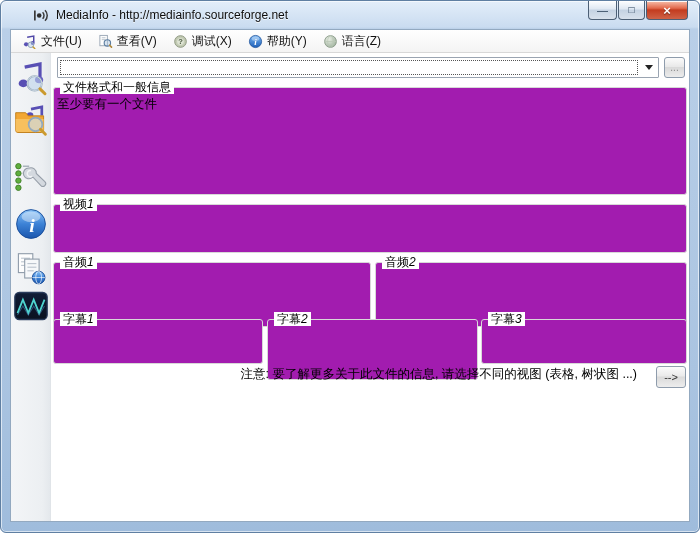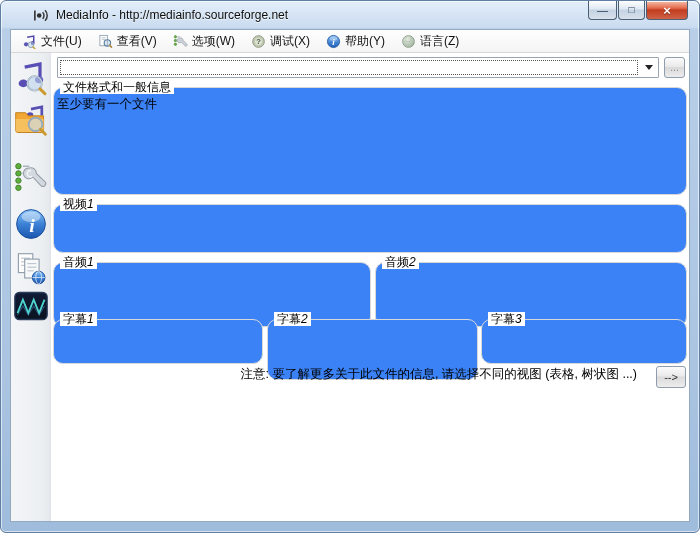--- a/index.html
+++ b/index.html
@@ -73,21 +73,21 @@
   .combo-value { position:absolute; left:5px; top:3px; font-size:11px; color:#000; }
   .combo-arrow { position:absolute; top:0; bottom:0; right:0; width:18px; display:flex; align-items:center; justify-content:center; }
   .combo-arrow .tri { width:0; height:0; border-left:4px solid transparent; border-right:4px solid transparent; border-top:5px solid #222; }
   .browse-btn {
     width:21px; height:21px; margin-left:5px; border:1px solid #8e9cac; border-radius:3px;
     background: linear-gradient(180deg,#fbfbfb,#e9e9e9 45%,#d9d9d9 50%,#ececec);
     color:#8a8a8a; font-size:10px; display:flex; align-items:center; justify-content:center; cursor:default;
   }
 
   
-  .gbox { position:absolute; border:1px solid #d8d8d8; border-radius:10px; background:#3b82f6; }
+  .gbox { position:absolute; border:1px solid #d8d8d8; border-radius:3px; background:#a21caf; }
   .gbox-label { position:absolute; top:-8px; left:6px; background:#fff; padding:0 3px; font-size:12px; color:#000; white-space:nowrap; line-height:14px; }
   .gbox-label .idx { font-style: italic; }
   .gbox-msg { position:absolute; left:3px; top:8px; font-size:12.5px; color:#000; }
 
   .g-general { left:2px; right:2px; top:34px; height:108px; }
   .g-video1  { left:2px; right:2px; top:151px; height:49px; }
   .g-audio1  { left:2px; width:318px; top:209px; height:65px; }
   .g-audio2  { left:324px; right:2px; top:209px; height:65px; }
   .g-text1   { left:2px;  width:210px; top:266px; height:45px; }
   .g-text2   { left:216px; width:211px; top:266px; height:61px; }
@@ -148,30 +148,20 @@
           <rect x="2" y="1.5" width="8" height="11" fill="#fdfdfd" stroke="#9aa7b5" stroke-width="1"></rect>
           <line x1="4" y1="4" x2="8" y2="4" stroke="#b9c2cc" stroke-width="1"></line>
           <line x1="4" y1="6" x2="8" y2="6" stroke="#b9c2cc" stroke-width="1"></line>
           <circle cx="10" cy="9.5" r="3.4" fill="rgba(165,195,225,.4)" stroke="#5b7da0" stroke-width="1.2"></circle>
           <line x1="12.4" y1="12" x2="14.4" y2="14" stroke="#b08a3e" stroke-width="1.8" stroke-linecap="round"></line>
         </svg>
         <span>查看(V)</span>
       </div>
       <div class="menu-item">
         <svg viewBox="0 0 16 16">
-          <circle cx="2.6" cy="3" r="1.3" fill="#5fae3e" stroke="#3f7d27" stroke-width=".5"></circle>
-          <circle cx="2.6" cy="7" r="1.3" fill="#5fae3e" stroke="#3f7d27" stroke-width=".5"></circle>
-          <circle cx="2.6" cy="11" r="1.3" fill="#5fae3e" stroke="#3f7d27" stroke-width=".5"></circle>
-          <line x1="4.6" y1="3" x2="7.5" y2="3" stroke="#aab3bc" stroke-width="1"></line>
-          <path d="M7.2 4.2 a2.6 2.6 0 1 0 1.6 4.4 l4 4 a1.3 1.3 0 0 0 1.9-1.9 l-4-4 a2.6 2.6 0 0 0-3.5-2.5z" fill="#ccd2d9" stroke="#969ea8" stroke-width=".7"></path>
-        </svg>
-        <span>选项(W)</span>
-      </div>
-      <div class="menu-item">
-        <svg viewBox="0 0 16 16">
           <circle cx="8" cy="8" r="6.2" fill="#c3cbb4" stroke="#89937c" stroke-width="1"></circle>
           <circle cx="8" cy="8" r="3.6" fill="#dde3d3"></circle>
           <text x="8" y="11" text-anchor="middle" font-size="8" fill="#4c5a42" font-family="Liberation Sans, sans-serif" font-weight="bold">?</text>
         </svg>
         <span>调试(X)</span>
       </div>
       <div class="menu-item">
         <svg viewBox="0 0 16 16">
           <defs>
               <linearGradient id="hg" x1="0" y1="0" x2="0" y2="1">

